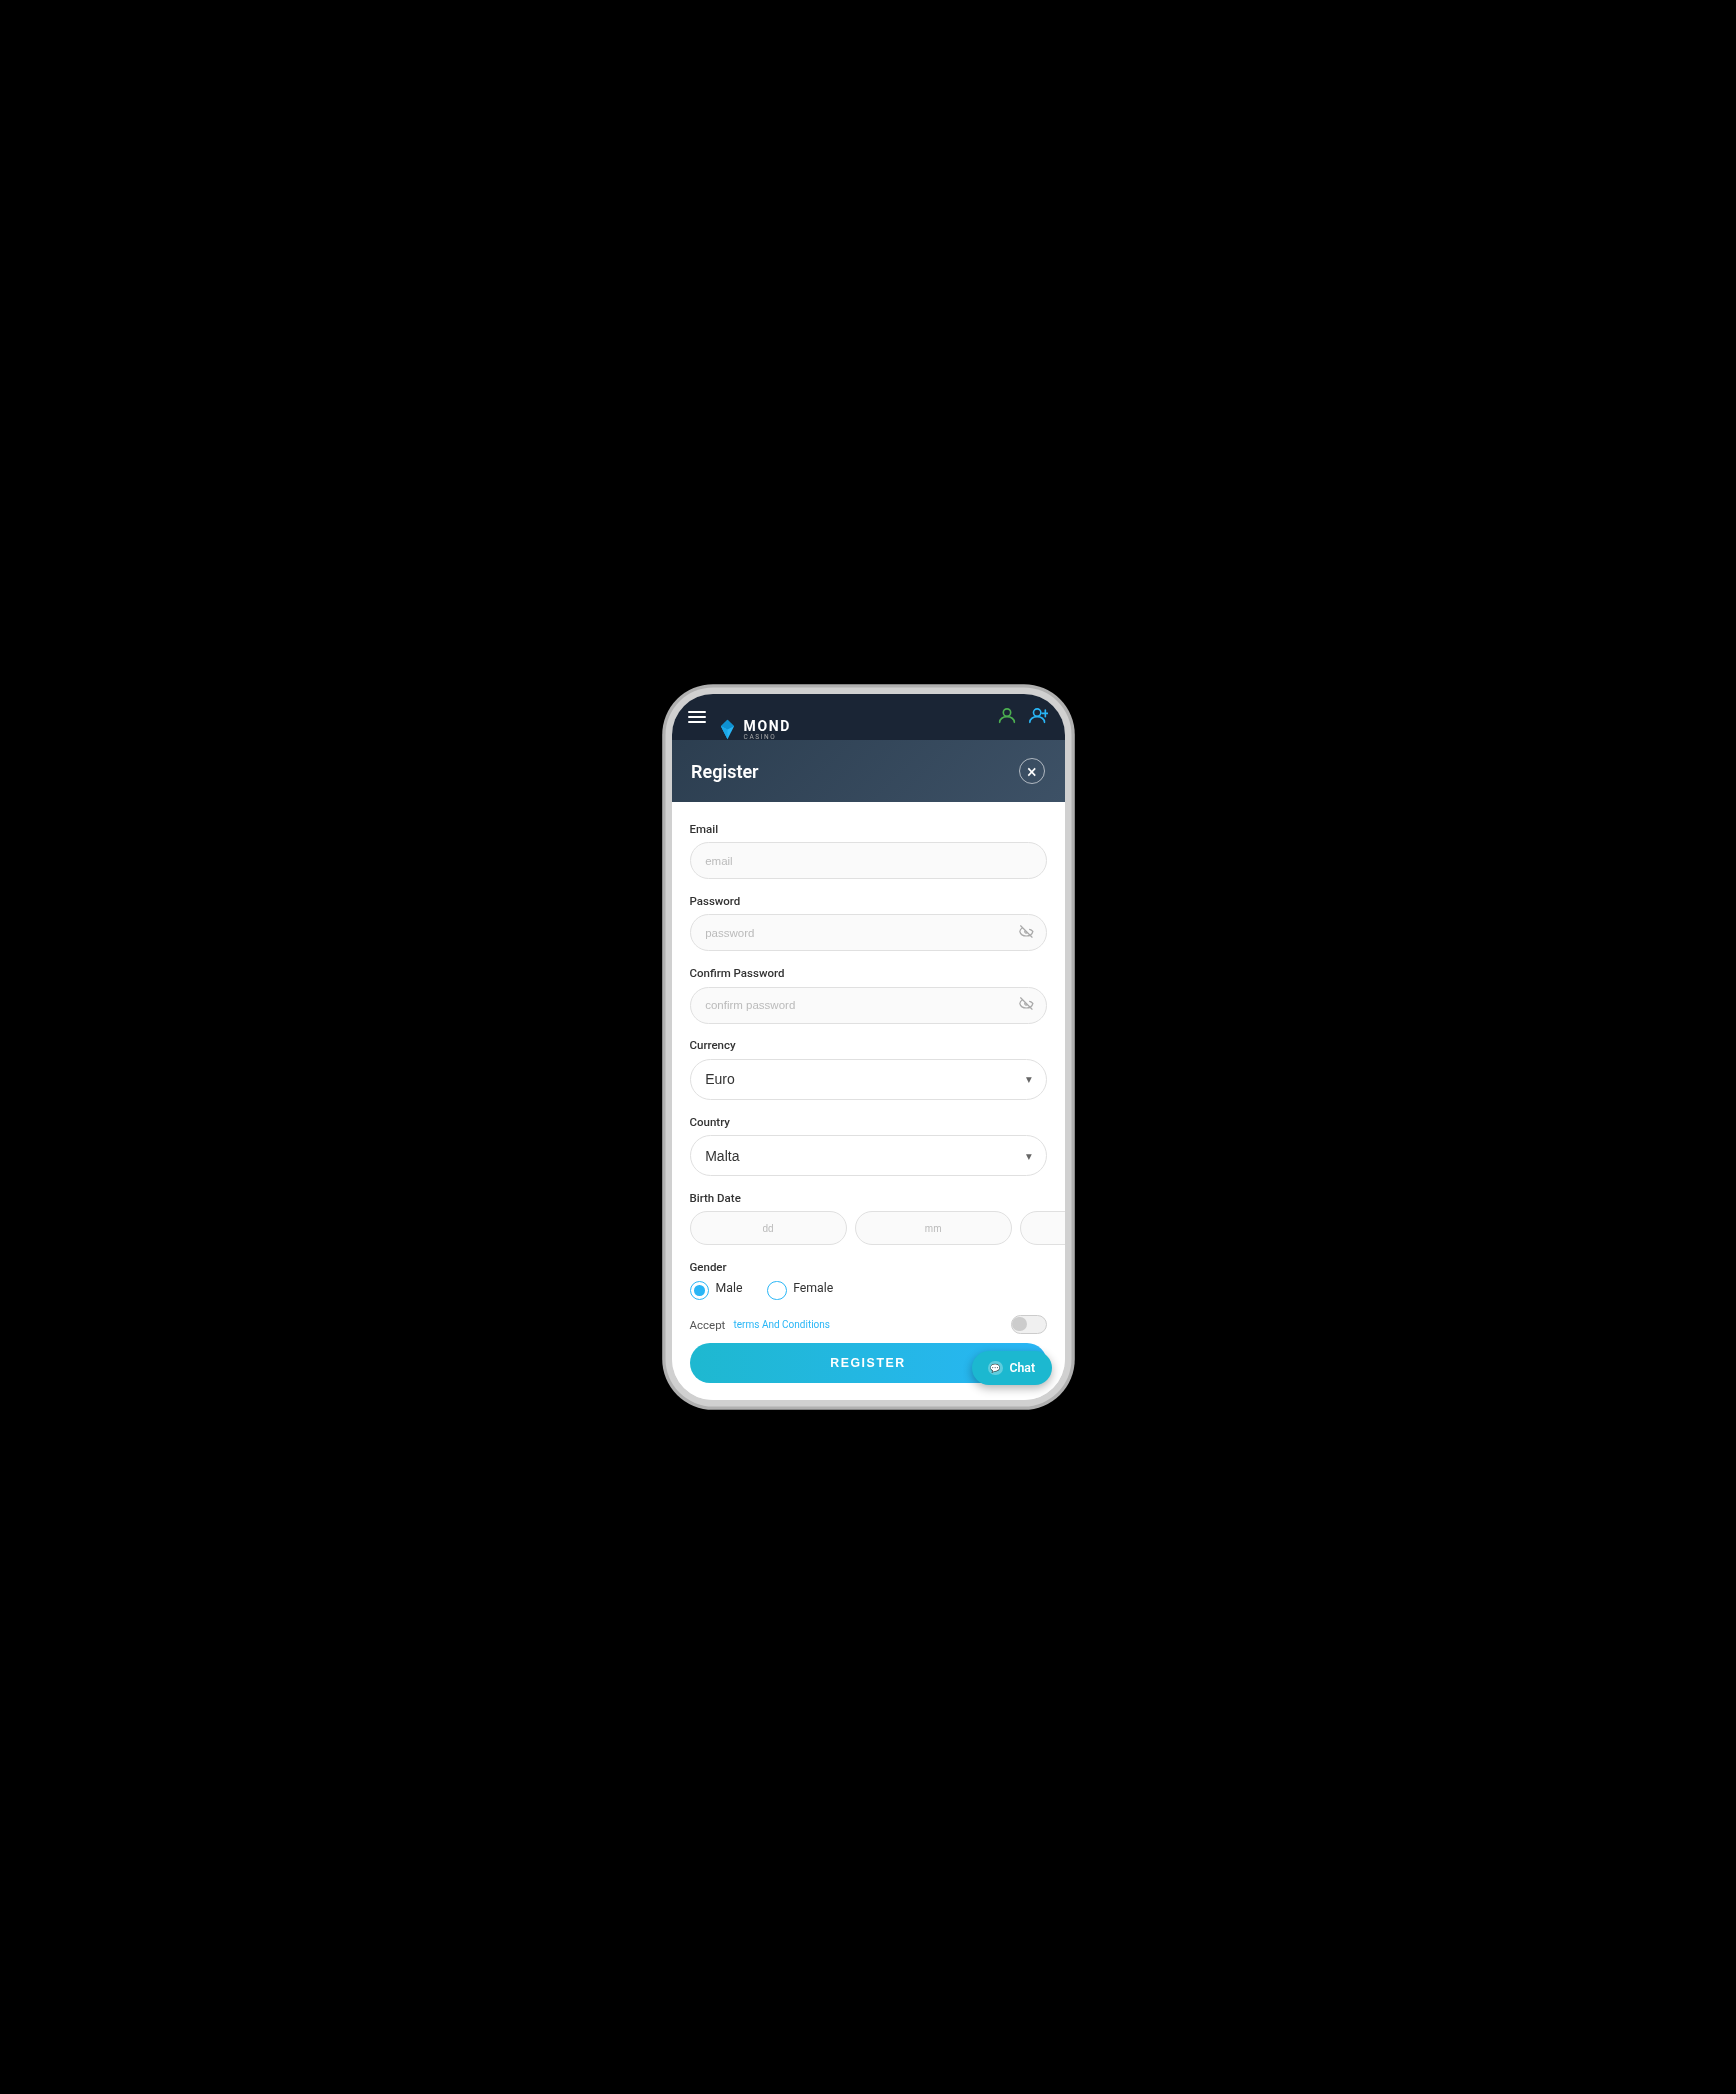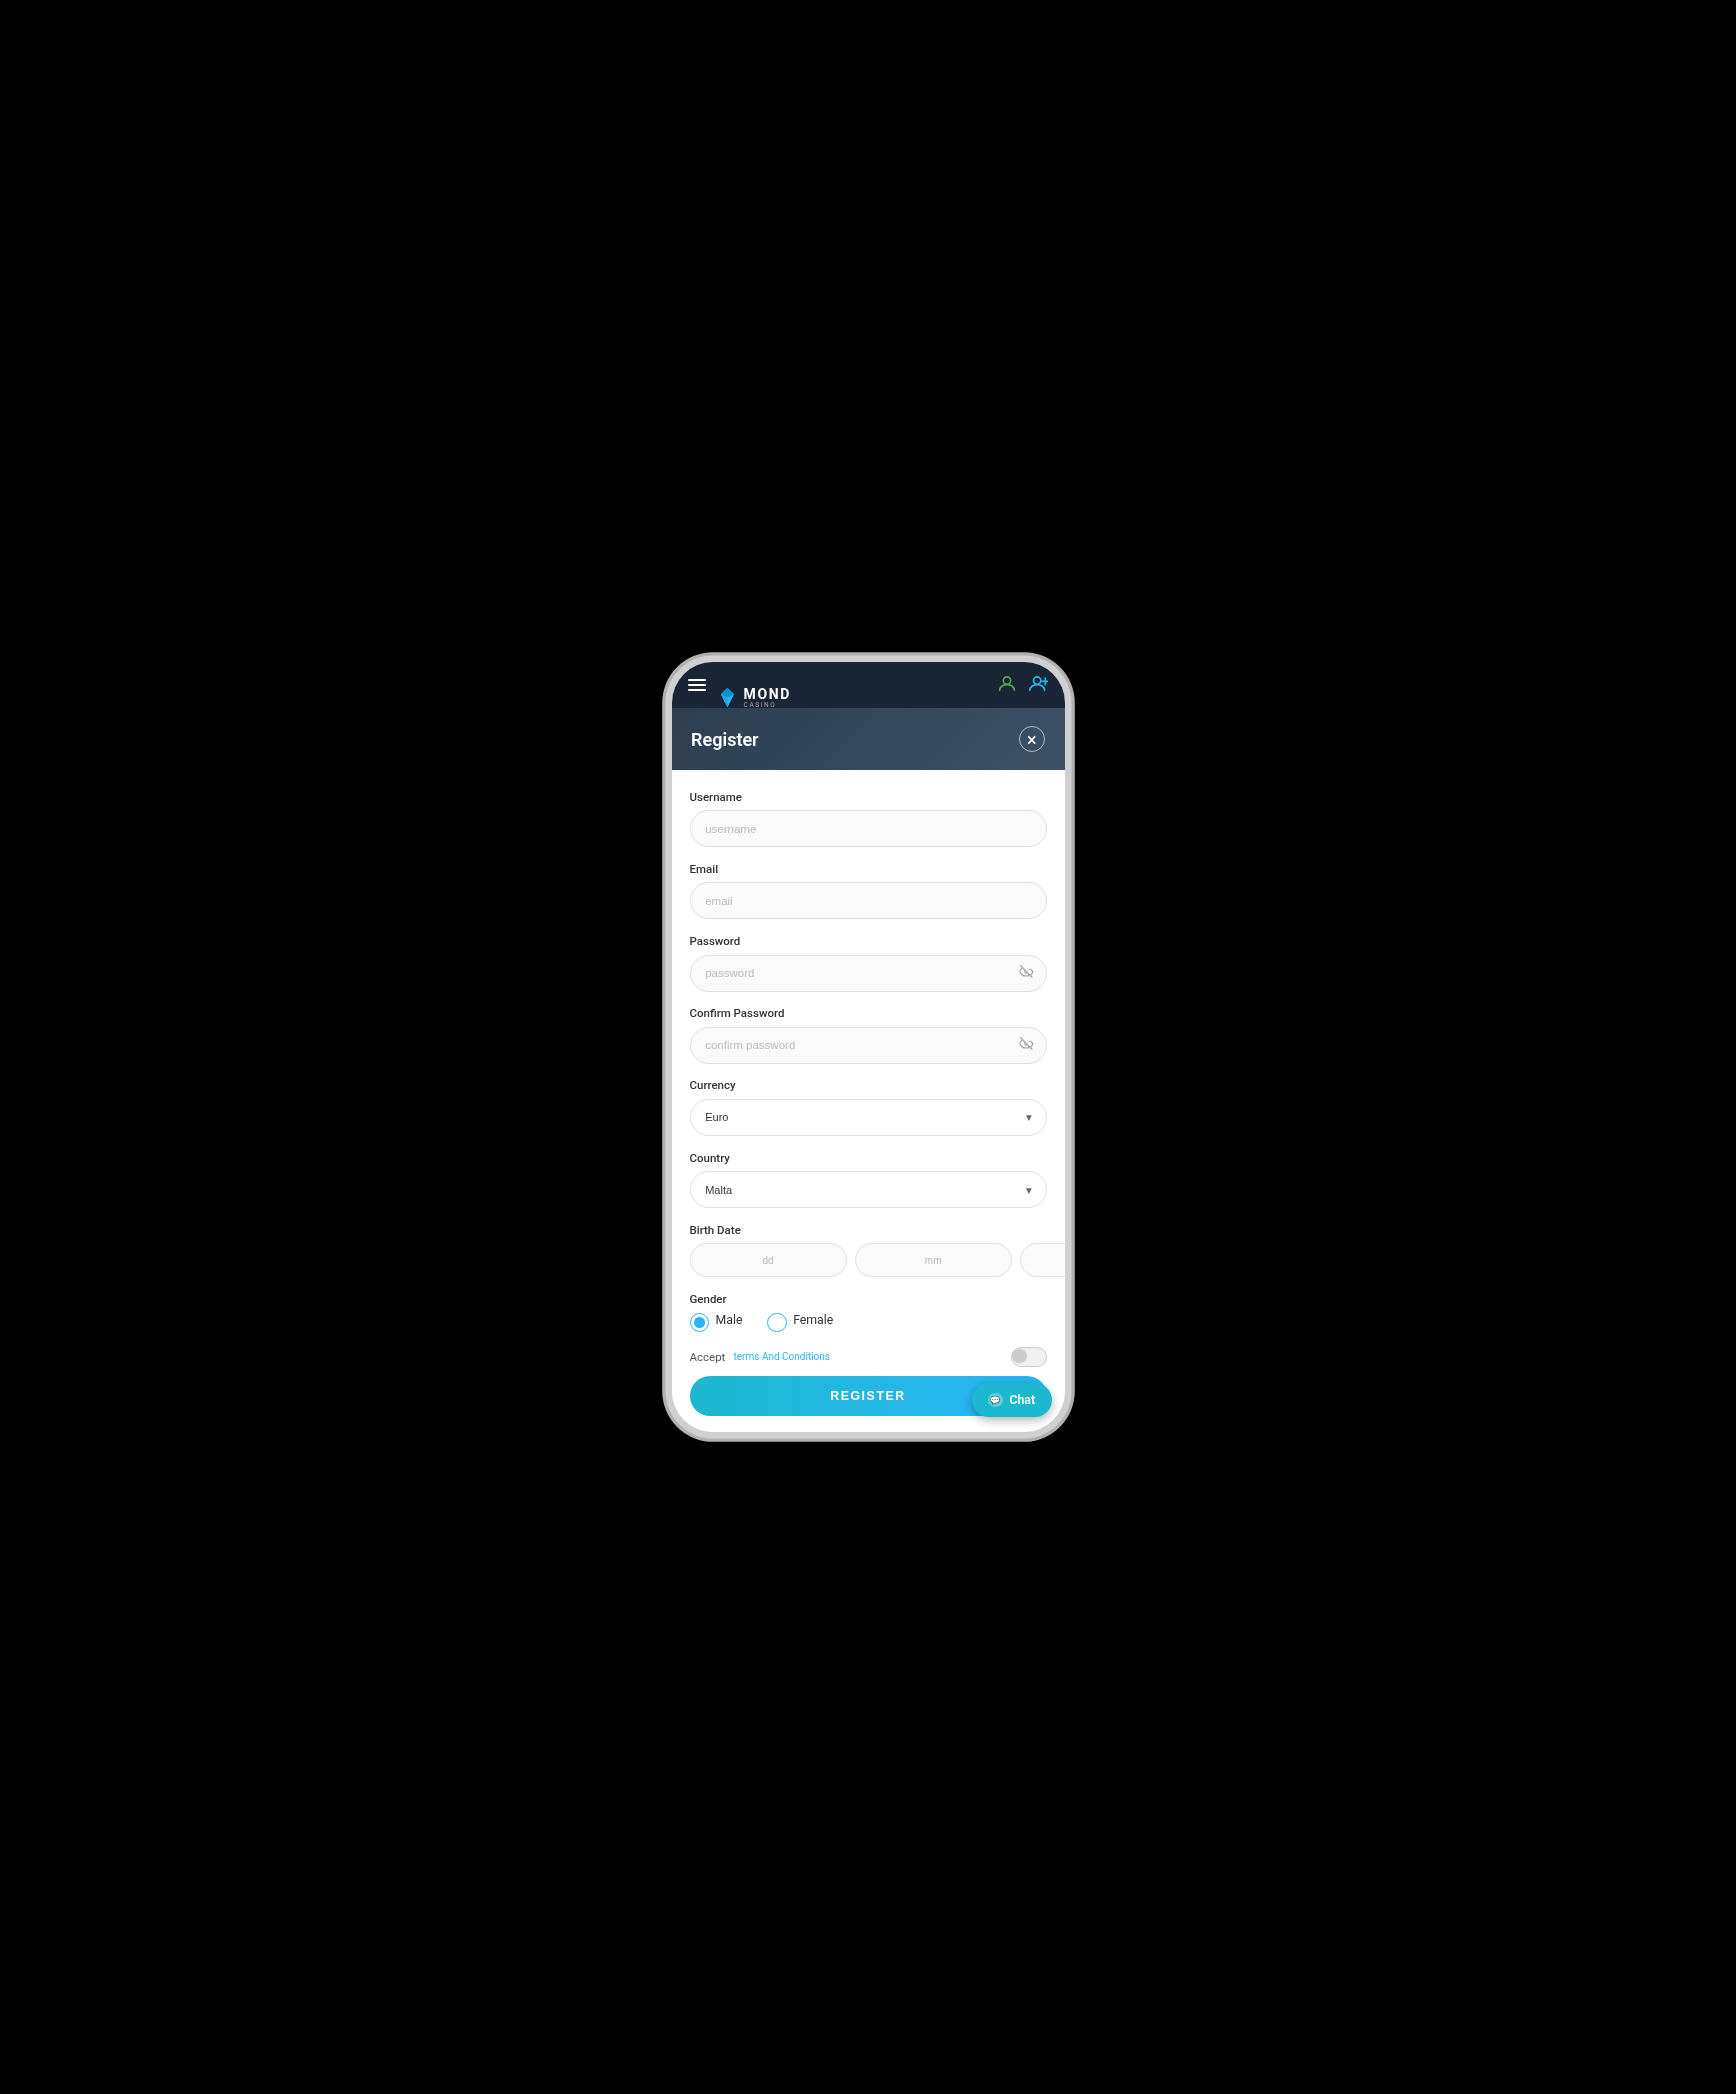--- a/index.html
+++ b/index.html
@@ -168,21 +168,21 @@
 
     .select-wrapper {
       position: relative;
     }
 
     .select-input {
       width: 100%;
       padding: 11.5px 14.7px;
       border: 1.2px solid #e0e0e0;
       border-radius: 24.5px;
-      font-size: 11px;
+      font-size: 14px;
       color: #333;
       background: #fff;
       outline: none;
       appearance: none;
       cursor: pointer;
     }
 
     .chevron-icon {
       position: absolute;
       right: 14.7px;
@@ -382,24 +382,20 @@
   </nav>
 
   <div class="register-header">
     <h2 class="register-title">Register</h2>
     <div class="close-btn">×</div>
   </div>
 
   <div class="form-area">
 
     
-    <div class="field-group">
-      <label class="field-label">Username</label>
-      <input class="text-input" type="text" placeholder="username" style="">
-    </div>
 
     
     <div class="field-group">
       <label class="field-label">Email</label>
       <input class="text-input" type="email" placeholder="email" style="">
     </div>
 
     
     <div class="field-group">
       <label class="field-label">Password</label>

